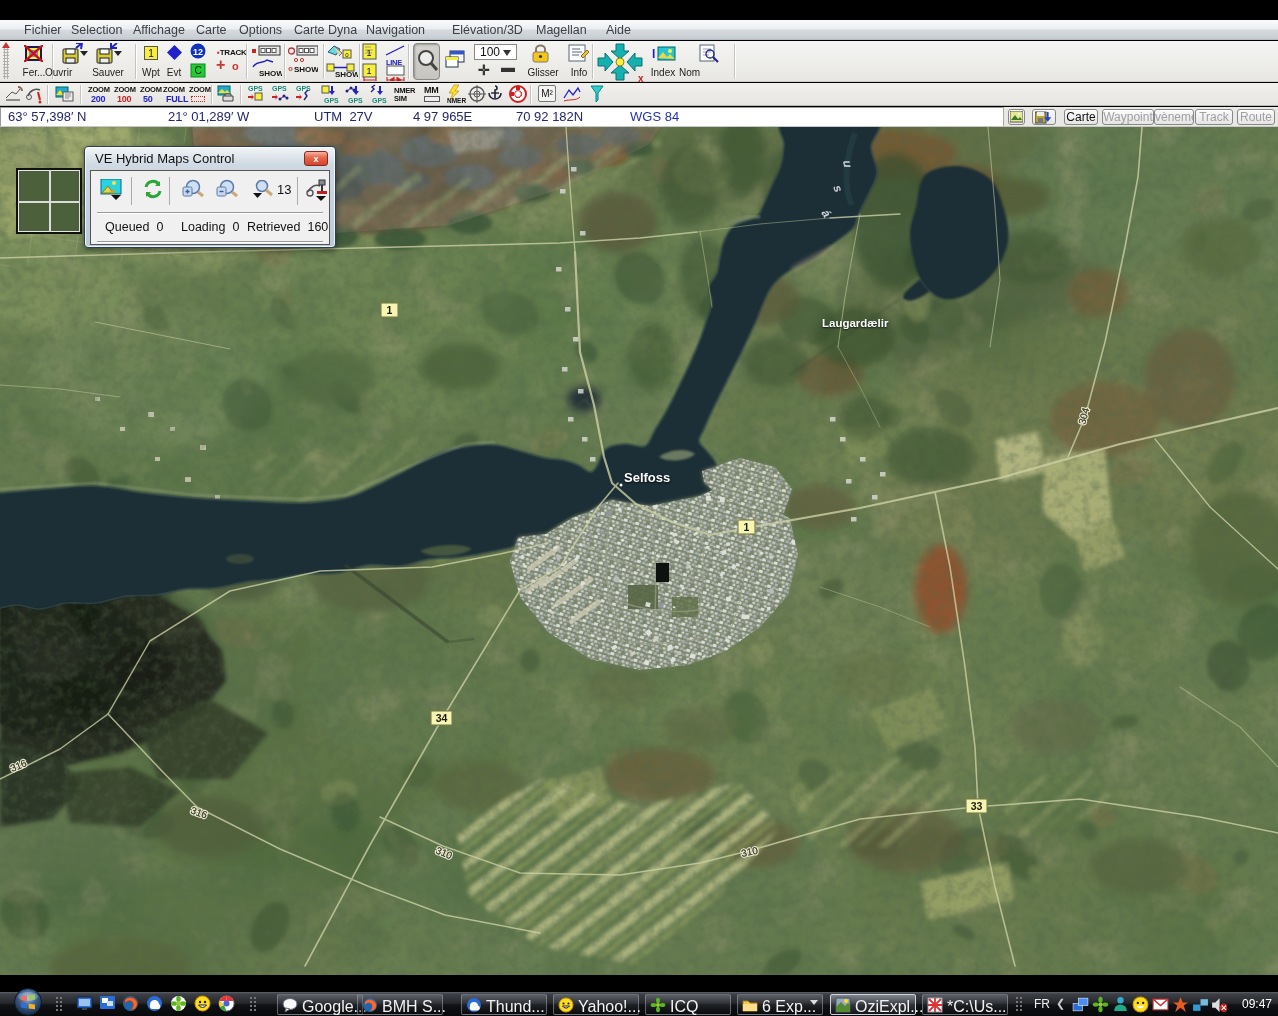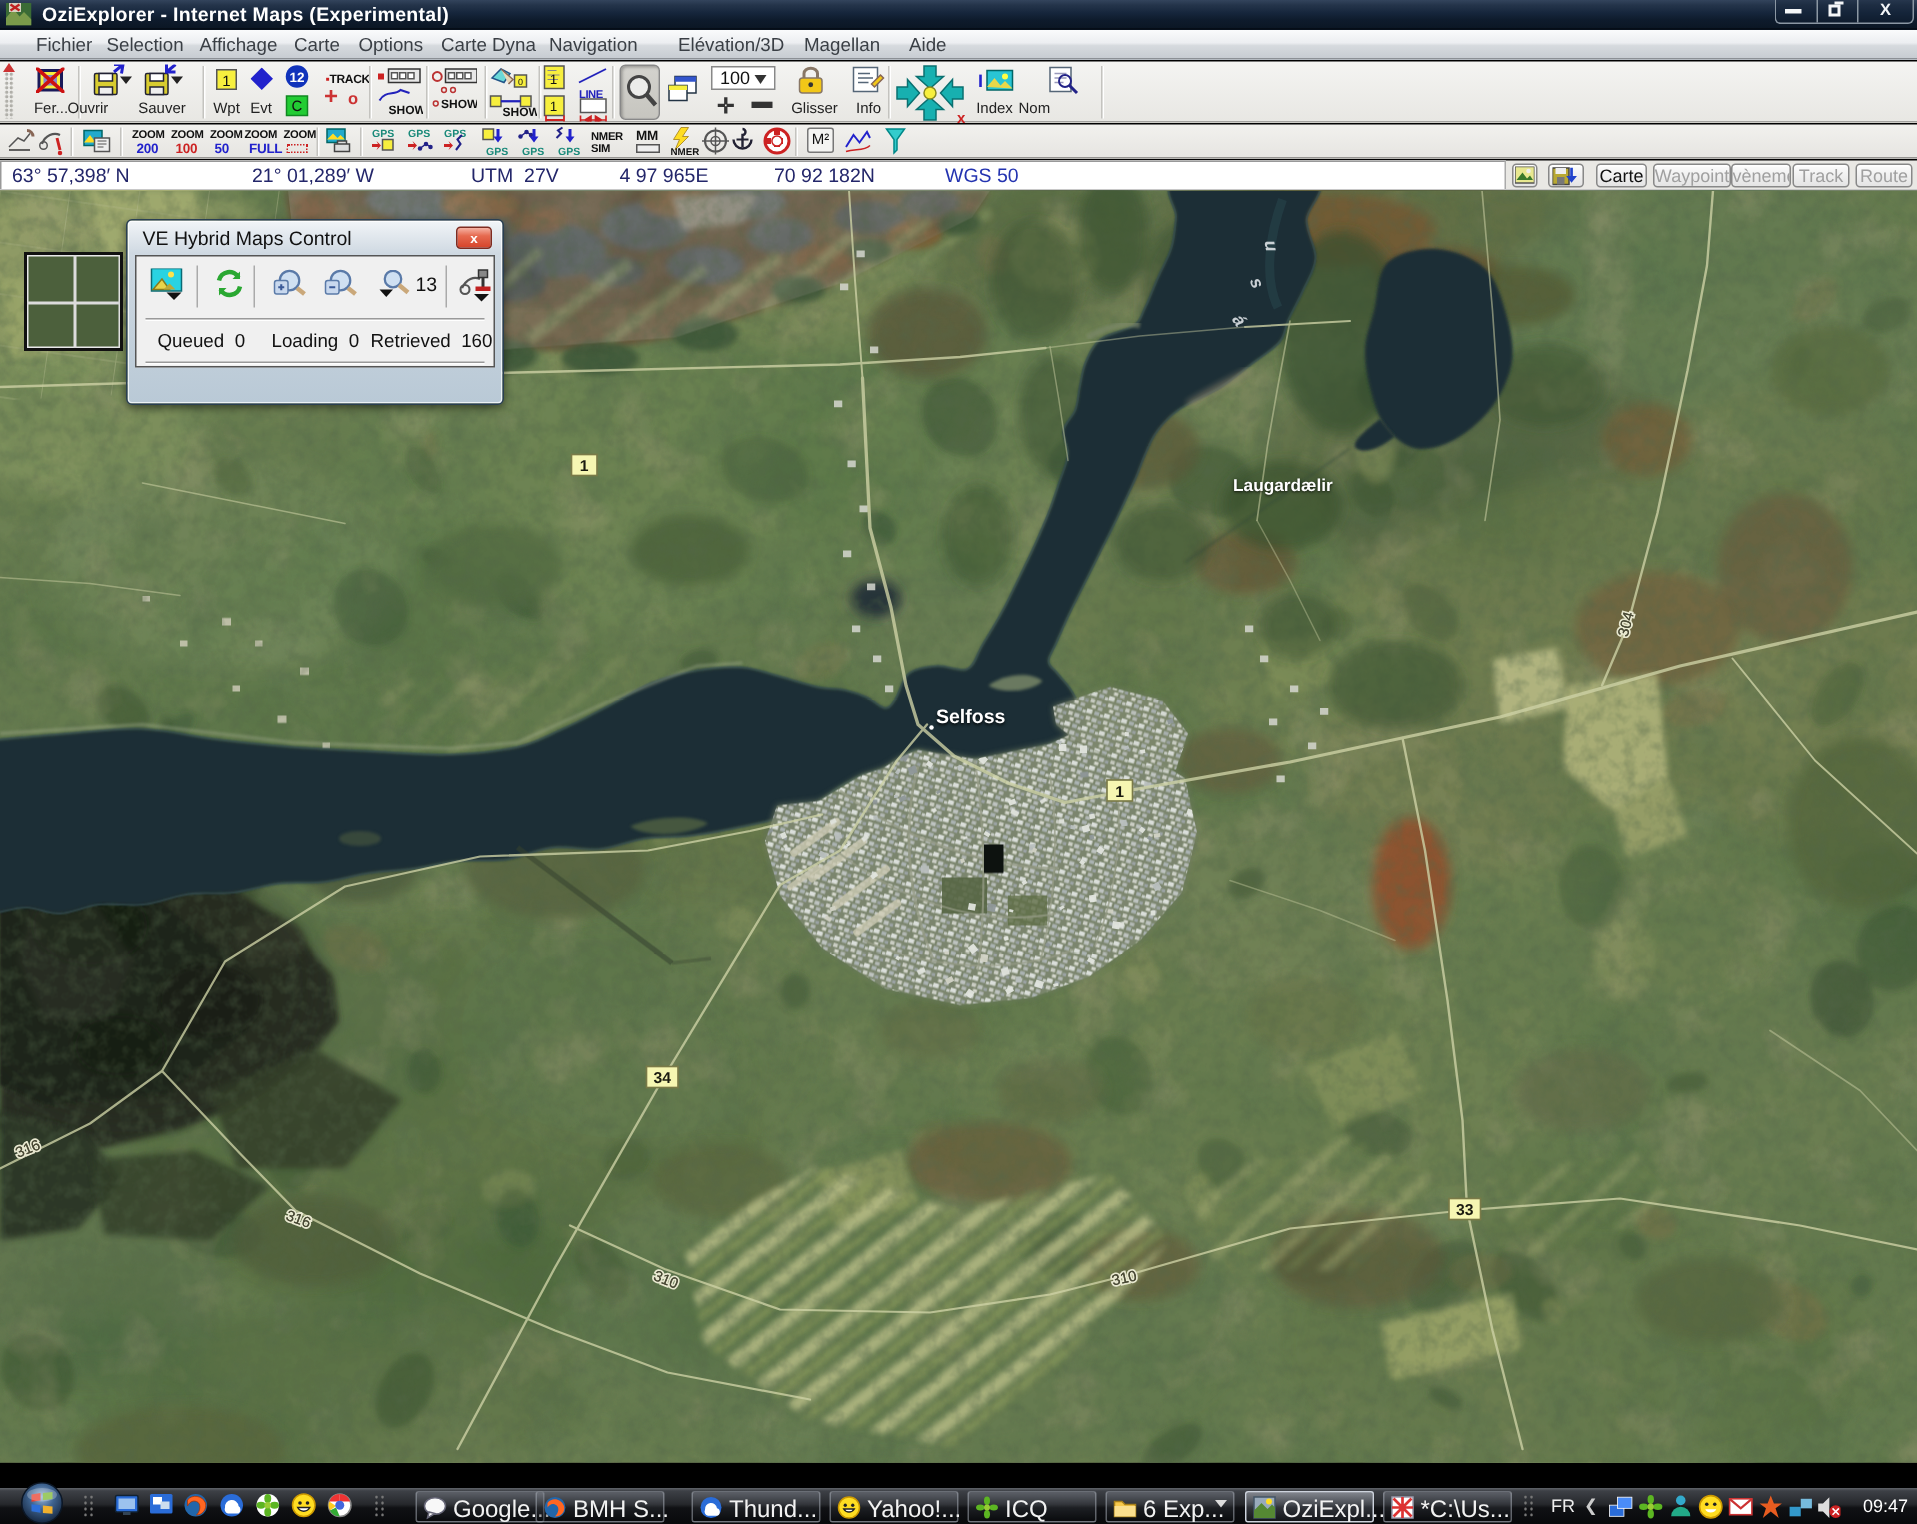--- a/index.html
+++ b/index.html
@@ -29,21 +29,21 @@
 #coordbar{position:absolute;left:0;top:107px;width:1278px;height:20px;background:#e9e8e4;border-bottom:1px solid #c8c8c8;font-size:13px;color:#23266a}
 #coordbar b{position:absolute;top:2px;font-weight:normal}
 .cbtn{position:absolute;top:2px;height:16px;border:1px solid #888;border-radius:3px;background:linear-gradient(#fcfcfc,#e4e4e4);font-size:12px;text-align:center;box-shadow:inset 0 1px 0 #fff;line-height:14px}
 
 #map{position:absolute;left:0;top:127px;width:1278px;height:848px;background:#5c754a;overflow:hidden}
 
 #thumb{position:absolute;left:16px;top:41px;width:66px;height:66px;background:#4c603c;border:2px solid #111;box-shadow:inset 0 0 0 1px #e8e8e8}
 #thumb .h{position:absolute;left:0;top:31px;width:100%;height:2px;background:#dcdcdc}
 #thumb .v{position:absolute;left:31px;top:0;width:2px;height:100%;background:#dcdcdc}
 
-#vewin{position:absolute;left:84px;top:19px;width:252px;height:124px;
+#vewin{position:absolute;left:84px;top:19px;width:252px;height:102px;
  background:linear-gradient(#f2f5f8,#cfd9e2 18%, #b9c9d6 100%);
  border:1px solid #2a3f52;border-radius:4px;box-shadow:0 2px 6px rgba(0,0,0,.5), inset 0 0 0 1px rgba(255,255,255,.75)}
 #vewin .vtitle{position:absolute;left:10px;top:4px;font-size:13px;color:#111}
 #vewin .vclose{position:absolute;right:7px;top:4px;width:24px;height:15px;border-radius:3px;border:1px solid #7e2b20;background:linear-gradient(#f6b3a4,#e66a50 40%,#d6442b);color:#fff;font-size:9px;font-weight:bold;text-align:center;line-height:14px}
 #vewin .vbody{position:absolute;left:5px;top:23px;width:240px;height:75px;background:#f0f0f0;border:1px solid #555}
 #vewin .vrule{position:absolute;left:6px;width:226px;height:1px;background:#999;box-shadow:0 1px 0 #fff}
 #vewin .vtext{position:absolute;top:49px;font-size:12.5px;color:#111}
 #vewin .vsep{position:absolute;top:6px;width:1px;height:28px;background:#aaa}
 
 #status{position:absolute;left:0;top:975px;width:1278px;height:17px;background:linear-gradient(#fbfbfb,#ececec);border-top:1px solid #d8d8d8;font-size:12px;color:#111}
@@ -57,39 +57,20 @@
 .tkbtn .lb{position:absolute;left:24px;top:3px;white-space:nowrap}
 .tkico{position:absolute;left:4px;top:2px;width:16px;height:16px}
 .qico{position:absolute;top:3px;width:17px;height:17px}
 .dots{position:absolute;top:5px;width:8px;height:14px;background-image:radial-gradient(circle at 1px 1px,#777 .8px,transparent 1px);background-size:4px 4px}
 #clock{position:absolute;right:6px;top:5px;color:#fff;font-size:12px}
 #fr{position:absolute;color:#eee;font-size:12px;top:5px}
 </style></head>
 <body>
 <div id="app">
 
-<div id="titlebar">
- <svg class="ticon" viewBox="0 0 17 15">
-        <rect width="17" height="15" fill="#3a6b35"></rect>
-        <path d="M0 10 L5 4 L9 9 L12 6 L17 11 L17 15 L0 15Z" fill="#7a9a4a"></path>
-        <path d="M2 0 h8 v6 h-8z" fill="#d8d0c0"></path>
-        <path d="M3 1 l6 4 M9 1 l-6 4" stroke="#c02020" stroke-width="1.5"></path>
-      </svg>
- <div class="ttext">OziExplorer - Internet Maps (Experimental)</div>
- <div id="winbtns">
-        <div class="wb">
-          <span style="position:absolute;left:6px;top:6px;width:11px;height:3px;background:#f4f6f8"></span>
-        </div>
-        <div class="wb">
-          <span style="position:absolute;left:7px;top:3px;width:8px;height:8px;border:2px solid #f4f6f8"></span>
-          <span style="position:absolute;left:11px;top:1px;width:6px;height:2px;background:#f4f6f8"></span>
-        </div>
-        <div class="wb">X</div>
-      </div>
-</div>
 
 <div id="menubar">
  <span style="left:24px">Fichier</span>
       <span style="left:71px">Selection</span>
       <span style="left:133px">Affichage</span>
       <span style="left:196px">Carte</span>
       <span style="left:239px">Options</span>
       <span style="left:294px">Carte Dyna</span>
       <span style="left:366px">Navigation</span>
       <span style="left:452px">Elévation/3D</span>
@@ -352,21 +333,21 @@
       </svg>
     </div>
 
 <div id="coordbar">
  <div style="position:absolute;left:0;top:0;width:1004px;height:19px;background:#fff;border-right:1px solid #aaa;box-shadow:inset 1px 1px 0 #999"></div>
  <b style="left:8px">63° 57,398′ N</b>
       <b style="left:168px">21° 01,289′ W</b>
       <b style="left:314px">UTM&nbsp; 27V</b>
       <b style="left:413px">4 97 965E</b>
       <b style="left:516px">70 92 182N</b>
-      <b style="left:630px;color:#2333b0">WGS 50</b>
+      <b style="left:630px;color:#2333b0">WGS 84</b>
  <div class="cbtn" style="left:1008px;width:17px"><svg width="13" height="12" viewBox="0 0 13 12" style="margin-top:1px">
           <rect width="13" height="11" fill="#e8e890" stroke="#555"></rect>
           <path d="M1 9 l4-5 3 4 2-2 2 3z" fill="#3a7a2a"></path>
           <circle cx="9" cy="3" r="1.5" fill="#eee"></circle>
         </svg></div>
  <div class="cbtn" style="left:1032px;width:24px"><svg width="19" height="13" viewBox="0 0 19 13" style="margin-top:1px">
           <rect x="0" y="1" width="11" height="11" fill="#b8a832" stroke="#444"></rect>
           <rect x="2" y="1" width="7" height="4" fill="#eee"></rect>
           <rect x="3" y="7" width="5" height="5" fill="#777"></rect>
           <path d="M14 1 v6 h3 l-4 5 -4-5 h3 v-6z" fill="#2244cc" transform="translate(1 0) scale(.9)"></path>

